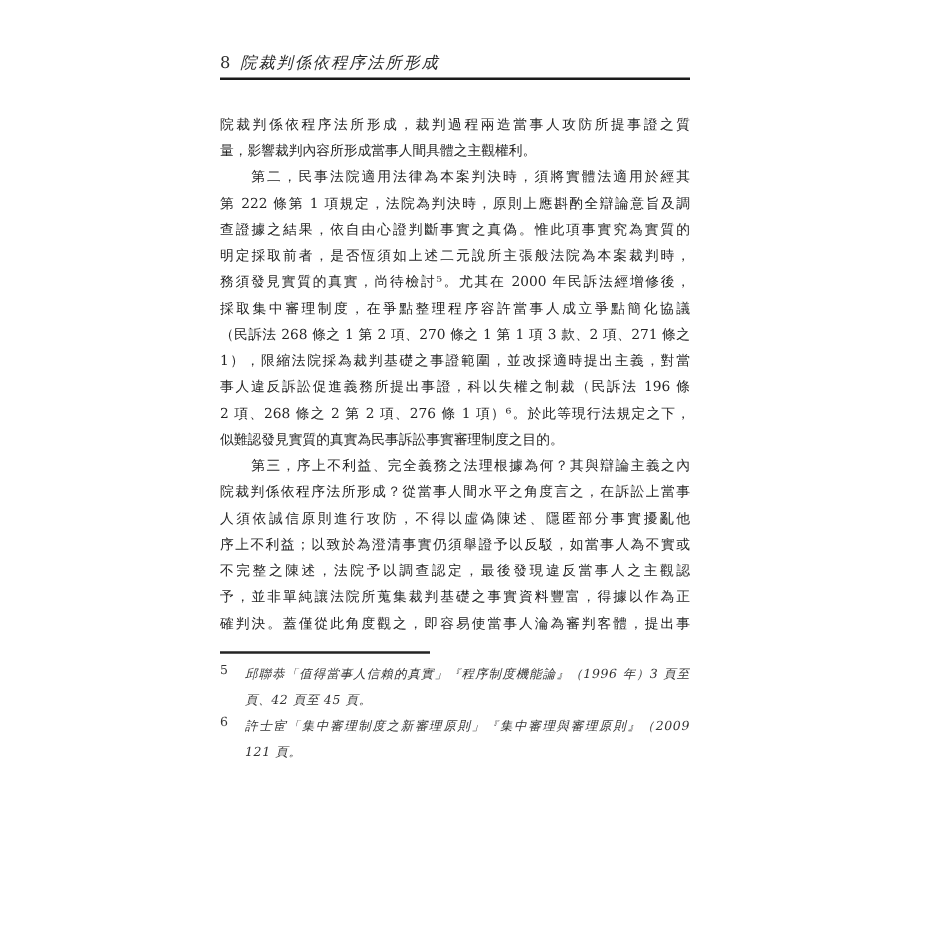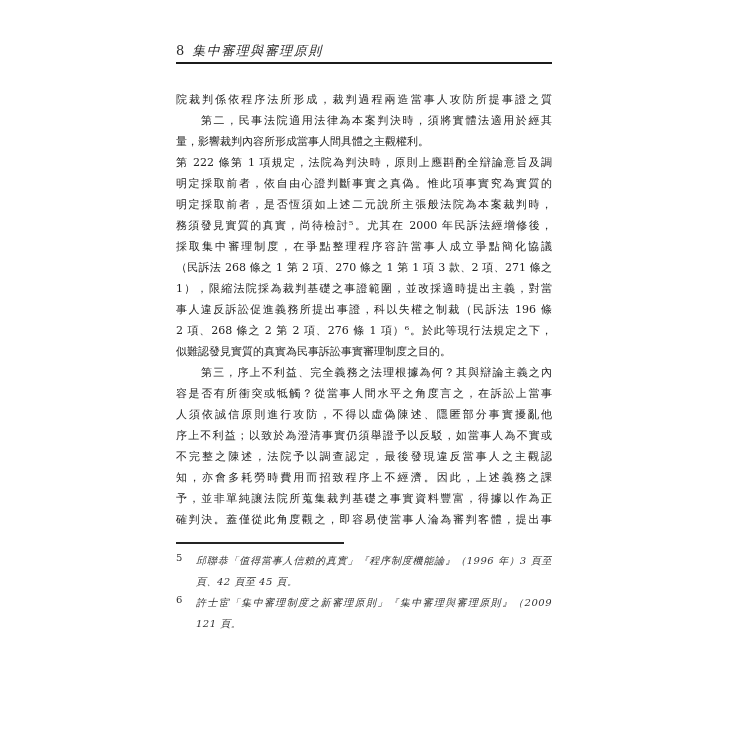--- a/index.html
+++ b/index.html
@@ -33,46 +33,45 @@
   .fn-line.end{text-align-last:left;}
 </style>
 </head>
 <body>
 
 <div class="page">
   <div class="content">
 
     <header class="running-header">
       <span class="pagenum">8</span>
-      <span class="runtitle">集中審理與審理原則</span>
+      <span class="runtitle">院裁判係依程序法所形成</span>
     </header>
 
     <main class="body-text">
 
       <div class="line">院裁判係依程序法所形成，裁判過程兩造當事人攻防所提事證之質</div>
+      <div class="line end">量，影響裁判內容所形成當事人間具體之主觀權利。</div>
+
       <div class="line indent">第二，民事法院適用法律為本案判決時，須將實體法適用於經其</div>
-
-      <div class="line end">量，影響裁判內容所形成當事人間具體之主觀權利。</div>
       <div class="line">第 222 條第 1 項規定，法院為判決時，原則上應斟酌全辯論意旨及調</div>
-      <div class="line">明定採取前者，依自由心證判斷事實之真偽。惟此項事實究為實質的</div>
+      <div class="line">查證據之結果，依自由心證判斷事實之真偽。惟此項事實究為實質的</div>
       <div class="line">明定採取前者，是否恆須如上述二元說所主張般法院為本案裁判時，</div>
       <div class="line">務須發見實質的真實，尚待檢討⁵。尤其在 2000 年民訴法經增修後，</div>
       <div class="line">採取集中審理制度，在爭點整理程序容許當事人成立爭點簡化協議</div>
       <div class="line">（民訴法 268 條之 1 第 2 項、270 條之 1 第 1 項 3 款、2 項、271 條之</div>
       <div class="line">1），限縮法院採為裁判基礎之事證範圍，並改採適時提出主義，對當</div>
       <div class="line">事人違反訴訟促進義務所提出事證，科以失權之制裁（民訴法 196 條</div>
       <div class="line">2 項、268 條之 2 第 2 項、276 條 1 項）⁶。於此等現行法規定之下，</div>
       <div class="line end">似難認發見實質的真實為民事訴訟事實審理制度之目的。</div>
 
       <div class="line indent">第三，序上不利益、完全義務之法理根據為何？其與辯論主義之內</div>
-      <div class="line">容是否有所衝突或牴觸？從當事人間水平之角度言之，在訴訟上當事</div>
+      <div class="line">院裁判係依程序法所形成？從當事人間水平之角度言之，在訴訟上當事</div>
       <div class="line">人須依誠信原則進行攻防，不得以虛偽陳述、隱匿部分事實擾亂他</div>
       <div class="line">序上不利益；以致於為澄清事實仍須舉證予以反駁，如當事人為不實或</div>
       <div class="line">不完整之陳述，法院予以調查認定，最後發現違反當事人之主觀認</div>
-      <div class="line">知，亦會多耗勞時費用而招致程序上不經濟。因此，上述義務之課</div>
       <div class="line">予，並非單純讓法院所蒐集裁判基礎之事實資料豐富，得據以作為正</div>
       <div class="line">確判決。蓋僅從此角度觀之，即容易使當事人淪為審判客體，提出事</div>
     </main>
 
     <div class="fnsep"></div>
 
     <section class="footnotes">
       <div class="footnote">
         <span class="fn-num">5</span>
         <div class="fn-text">

